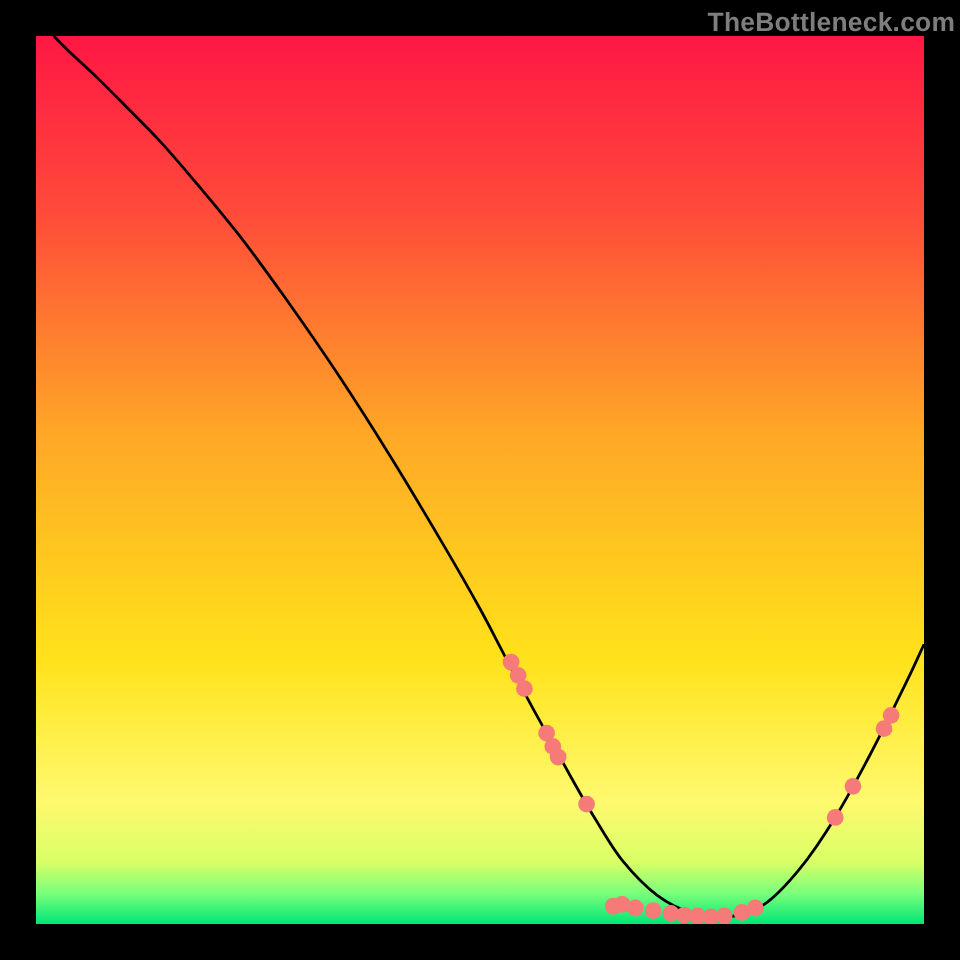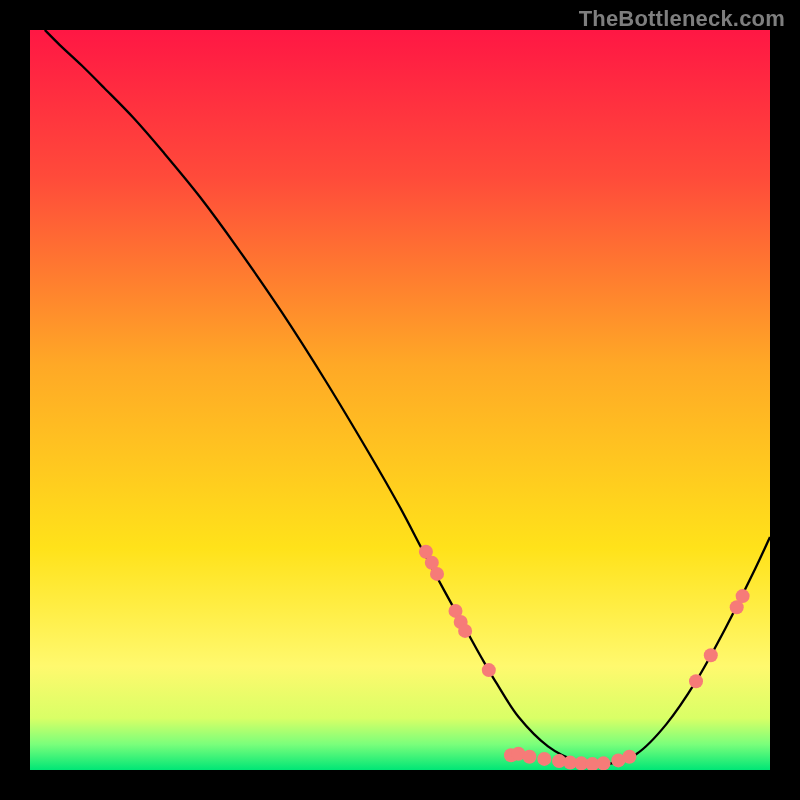--- a/index.html
+++ b/index.html
@@ -14,21 +14,21 @@
     position: absolute;
     left: 30px;
     top: 30px;
     width: 740px;
     height: 740px;
     background: #000;
   }
   .watermark {
     position: absolute;
     top: 6px;
-    right: 15px;
+    right: 4px;
     font-family: Arial, Helvetica, sans-serif;
     font-size: 22px;
     font-weight: bold;
     color: #7e7e7e;
     letter-spacing: 0.2px;
     z-index: 10;
   }
   svg {
     display: block;
   }

